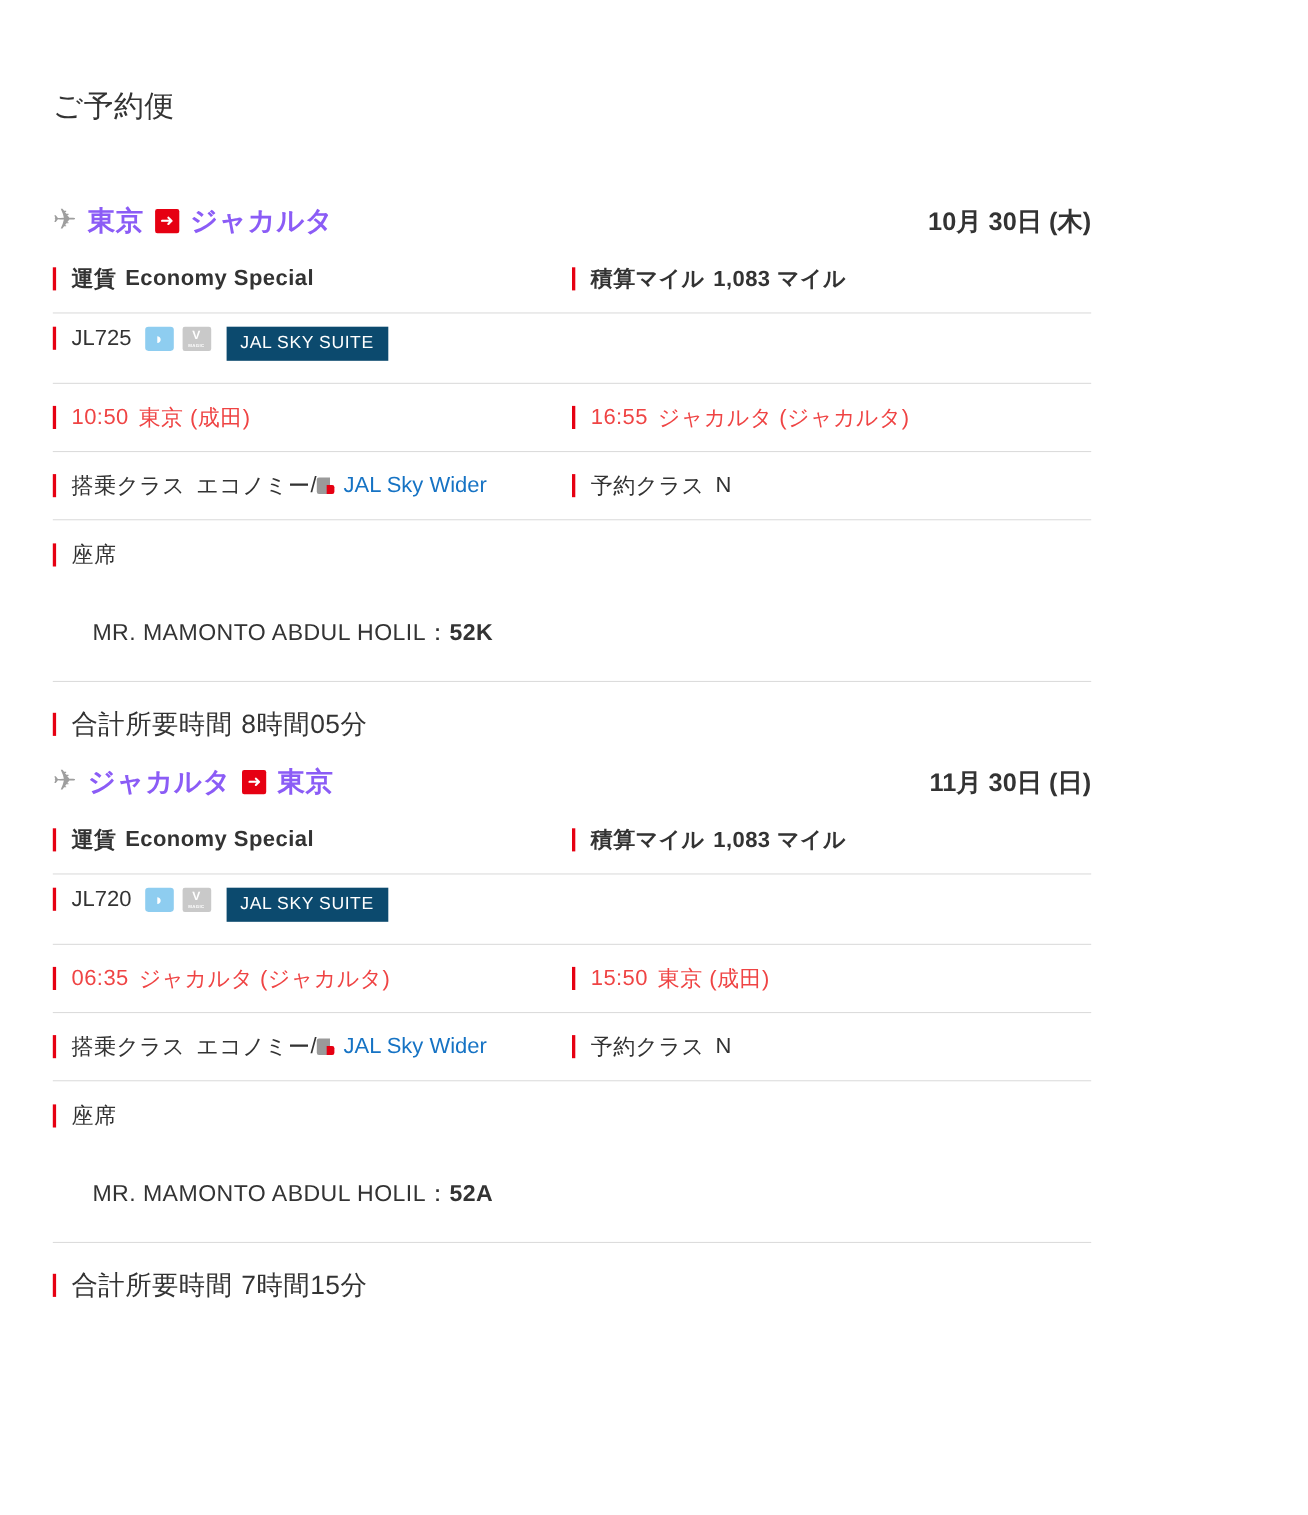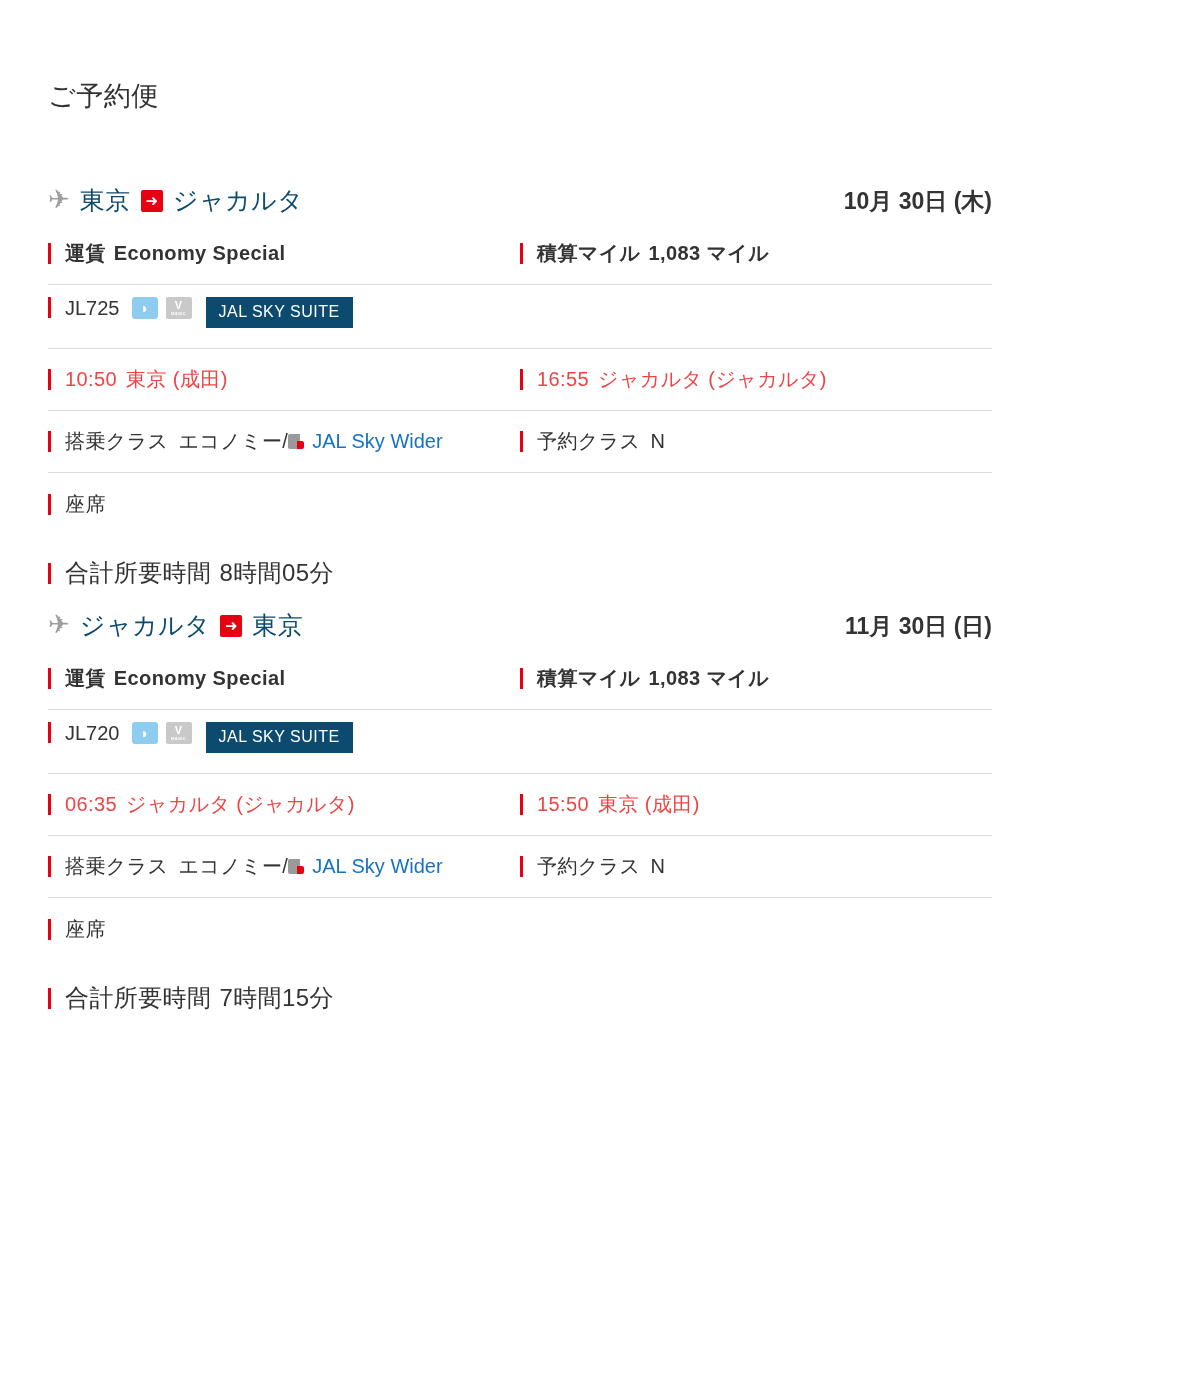--- a/index.html
+++ b/index.html
@@ -47,22 +47,22 @@
     gap: 10px;
   }
   .plane-icon {
     color: #9e9e9e;
     font-size: 26px;
     line-height: 1;
     transform: translateY(-2px);
   }
   .route-city {
     font-size: 25px;
-    font-weight: 400;
-    color: #0c4a6e;
+    font-weight: 700;
+    color: #8b5cf6;
     letter-spacing: 0.5px;
     text-align: center;
   }
   .arrow-box {
     display: inline-flex;
     align-items: center;
     justify-content: center;
     width: 22px;
     height: 22px;
     background: #e60012;
@@ -314,20 +314,25 @@
       </div>
     </div>
 
     <div class="info-row noborder">
       <div class="col full">
         <span class="bar"></span>
         <span class="label-normal">座席</span>
       </div>
     </div>
 
+    <div class="seat-block">
+      <div class="passenger-line">
+        <span>MR. MAMONTO ABDUL HOLIL</span><span>：</span><span class="seat-no">52K</span>
+      </div>
+    </div>
 
     <div class="total-row">
       <span class="bar"></span>
       <span class="total-text">合計所要時間</span>
       <span style="width:8px"></span>
       <span class="total-text">8時間05分</span>
     </div>
   </div>
 
   <div class="segment second">
@@ -401,20 +406,25 @@
       </div>
     </div>
 
     <div class="info-row noborder">
       <div class="col full">
         <span class="bar"></span>
         <span class="label-normal">座席</span>
       </div>
     </div>
 
+    <div class="seat-block">
+      <div class="passenger-line">
+        <span>MR. MAMONTO ABDUL HOLIL</span><span>：</span><span class="seat-no">52A</span>
+      </div>
+    </div>
 
     <div class="total-row">
       <span class="bar"></span>
       <span class="total-text">合計所要時間</span>
       <span style="width:8px"></span>
       <span class="total-text">7時間15分</span>
     </div>
   </div>
 
 </div>

